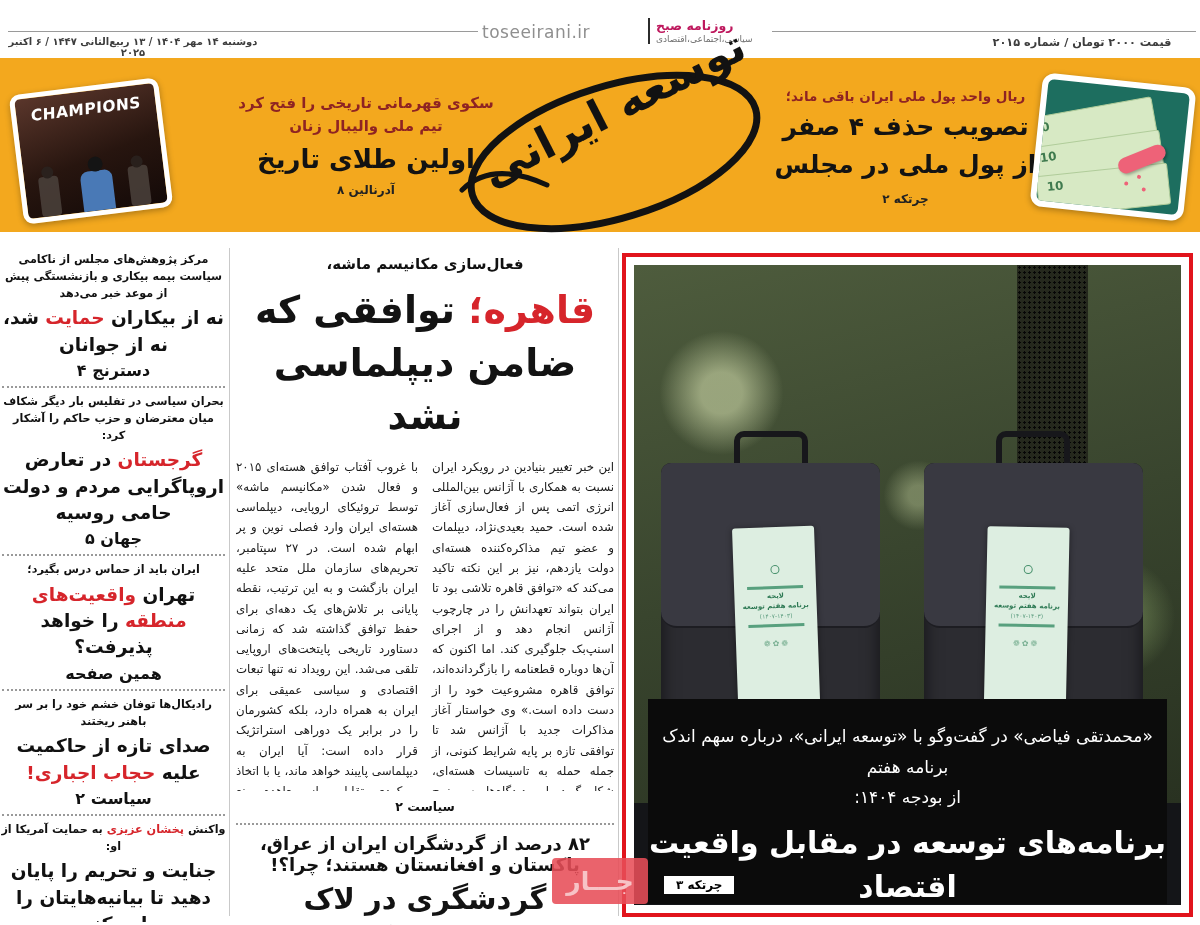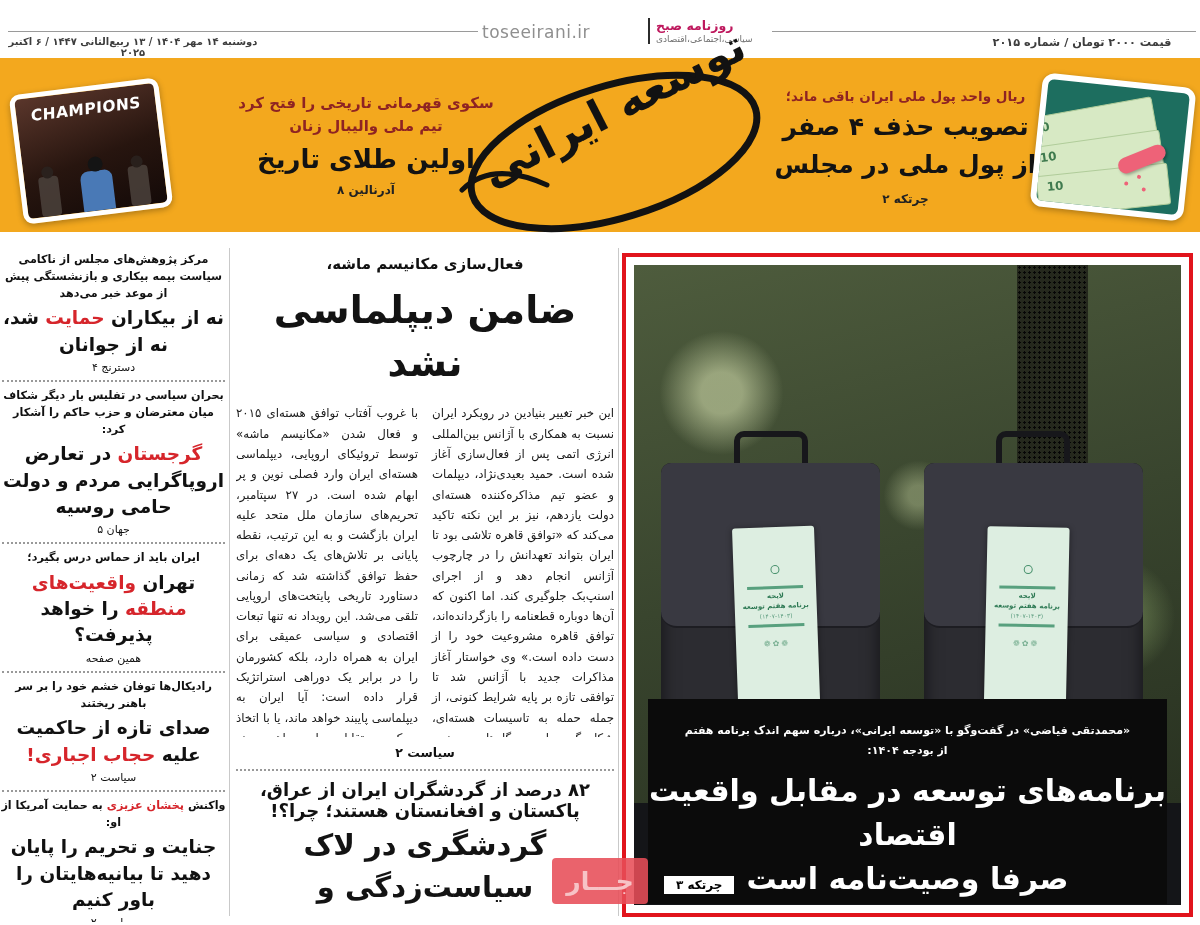--- a/index.html
+++ b/index.html
@@ -41,21 +41,21 @@
   .crumb{position:absolute;width:4px;height:4px;border-radius:50%;background:#ee6278}
   
   .masthead{position:absolute;left:452px;top:0;width:336px;height:250px;z-index:6;pointer-events:none}
   
   .vline{position:absolute;width:1px;background:#c9c9c9;top:248px;height:668px}
   
   .sidebar{position:absolute;left:0;top:250px;width:227px;height:672px;direction:rtl;text-align:center;padding:2px 0 0;overflow:hidden}
   .sb-kicker{font-size:11.2px;font-weight:700;color:#111;line-height:1.5;margin-bottom:3px}
   .sb-head{font-size:18.5px;font-weight:800;color:#111;line-height:1.42}
   .red{color:#D6252B}
-  .sb-tag{font-size:11px;font-weight:400;margin-top:3px}
+  .sb-tag{font-size:16px;font-weight:700;margin-top:3px}
   .sb-sep{border-top:2px dotted #999;margin:6px 2px}
   
   .main-col{position:absolute;left:236px;top:252px;width:378px;direction:rtl;text-align:center}
   .ms-kicker{font-size:15px;font-weight:700;line-height:1.6;color:#111}
   .ms-head{font-size:38px;font-weight:800;line-height:1.4;color:#131313;margin-top:8px}
   .ms-body{margin-top:13px;height:334px;overflow:hidden;display:flex;flex-direction:row-reverse;gap:14px;text-align:justify;font-size:11.8px;line-height:1.72;color:#1a1a1a}
   .ms-body>div{flex:1}
   .ms-tag{font-size:12.5px;font-weight:700;margin-top:8px}
   .ms-sep{border-top:2px dotted #999;margin:9px 0 8px}
   .tour-kicker{font-size:18px;font-weight:700}
@@ -80,21 +80,21 @@
   .b1{left:19%;transform:rotate(-2deg)}
   .b2{left:64%;transform:rotate(1.2deg)}
   .booklet .emblem{width:9px;height:9px;border:1.5px solid #47906c;border-radius:50%;margin-bottom:7px}
   .booklet .bar{width:68%;height:3px;background:#58a07e;margin:5px 0 3px}
   .booklet .t1{font-size:7px;color:#2f7a55;font-weight:700}
   .booklet .t2{font-size:7px;color:#2f7a55;font-weight:700;margin-top:2px}
   .booklet .t3{font-size:6px;color:#5b9c7e;margin-top:2px}
   .booklet .orn{font-size:8px;color:#7ab093;margin-top:9px;letter-spacing:2px}
   .booklet .stand{position:absolute;bottom:-5%;left:16%;width:68%;height:5%;background:#e6e6e6;border-radius:2px}
   .blackbox{position:absolute;left:22px;right:22px;top:442px;bottom:9px;background:#0b0b0b;color:#fff;text-align:center;direction:rtl;padding-top:22px}
-  .bb-kicker{font-size:11px;font-weight:700;line-height:1.8;padding:0 2px}
+  .bb-kicker{font-size:17px;font-weight:400;line-height:1.8;padding:0 2px}
   .bb-head{font-size:30px;font-weight:800;line-height:1.48;margin-top:8px}
   .bb-tag{position:absolute;left:16px;bottom:10px;background:#fff;color:#000;font-size:12px;font-weight:700;padding:2px 12px}
 </style>
 </head>
 <body>
 
 <div class="hairline hl-left"></div>
 <div class="hairline hl-right"></div>
 <div class="site">toseeirani.ir</div>
 <div class="dateline">دوشنبه ۱۴ مهر ۱۴۰۴ / ۱۳ ربیع‌الثانی ۱۴۴۷ / ۶ اکتبر ۲۰۲۵</div>
@@ -200,20 +200,21 @@
     <div class="sb-tag">سیاست ۲</div>
   </div>
 
 </div>
 
 <div class="main-col">
   <div class="ms-kicker">
     <div>فعال‌سازی مکانیسم ماشه،</div>
   </div>
   <div class="ms-head">
+    <div><span class="red">قاهره؛</span><span> توافقی که</span></div>
     <div>ضامن دیپلماسی نشد</div>
   </div>
   <div class="ms-body">
     <div>با غروب آفتاب توافق هسته‌ای ۲۰۱۵ و فعال شدن «مکانیسم ماشه» توسط تروئیکای اروپایی، دیپلماسی هسته‌ای ایران وارد فصلی نوین و پر ابهام شده است. در ۲۷ سپتامبر، تحریم‌های سازمان ملل متحد علیه ایران بازگشت و به این ترتیب، نقطه پایانی بر تلاش‌های یک دهه‌ای برای حفظ توافق گذاشته شد که زمانی دستاورد تاریخی پایتخت‌های اروپایی تلقی می‌شد. این رویداد نه تنها تبعات اقتصادی و سیاسی عمیقی برای ایران به همراه دارد، بلکه کشورمان را در برابر یک دوراهی استراتژیک قرار داده است: آیا ایران به دیپلماسی پایبند خواهد ماند، یا با اتخاذ رویکردی تقابلی، از معاهده منع گسترش سلاح‌های هسته‌ای (NPT) خارج خواهد شد و با تکیه بر شرق، اهرم‌سازی در برابر غرب را ممکن می‌سازد؟ پس از فعال‌سازی سازوکار ماشه، برنامه هسته‌ای ایران وارد دوره‌ای از چالش‌ها شد. سیدعباس عراقچی، وزیر امور خارجه ایران، اعلام کرده است: «دیگر توافق قاهره (تفاهم‌نامه‌ای میان ایران و آژانس بین‌المللی انرژی اتمی برای چارچوب جدید همکاری‌ها) نمی‌تواند مبنای ما برای همکاری با آژانس باشد.» بر اساس</div>
     <div>این خبر تغییر بنیادین در رویکرد ایران نسبت به همکاری با آژانس بین‌المللی انرژی اتمی پس از فعال‌سازی آغاز شده است. حمید بعیدی‌نژاد، دیپلمات و عضو تیم مذاکره‌کننده هسته‌ای دولت یازدهم، نیز بر این نکته تاکید می‌کند که «توافق قاهره تلاشی بود تا ایران بتواند تعهدانش را در چارچوب آژانس انجام دهد و از اجرای اسنپ‌بک جلوگیری کند. اما اکنون که آن‌ها دوباره قطعنامه را بازگردانده‌اند، توافق قاهره مشروعیت خود را از دست داده است.» وی خواستار آغاز مذاکرات جدید با آژانس شد تا توافقی تازه بر پایه شرایط کنونی، از جمله حمله به تاسیسات هسته‌ای، شکل گیرد. این دیدگاه‌ها به وضوح نشان می‌دهند که از نظر مقامات و کارشناسان ایرانی، فعال‌سازی ماشه، تمامی تفاهمات و همکاری‌های گذشته با آژانس را بی‌اعتبار کرده و ایران خود را ملزم به ادامه رویکرد پیشین نمی‌داند. از منظر غرب، اقدامات همکاری‌جویانه ایران با آژانس بین‌المللی انرژی اتمی ناکافی تلقی شده و خواستار همکاری کامل، ارائه گزارش درباره مواد غنی‌شده ۶۰ درصدی و مذاکره مستقیم با ایالات متحده است...</div>
   </div>
   <div class="ms-tag">سیاست ۲</div>
   <div class="ms-sep"></div>
 
   <div>

